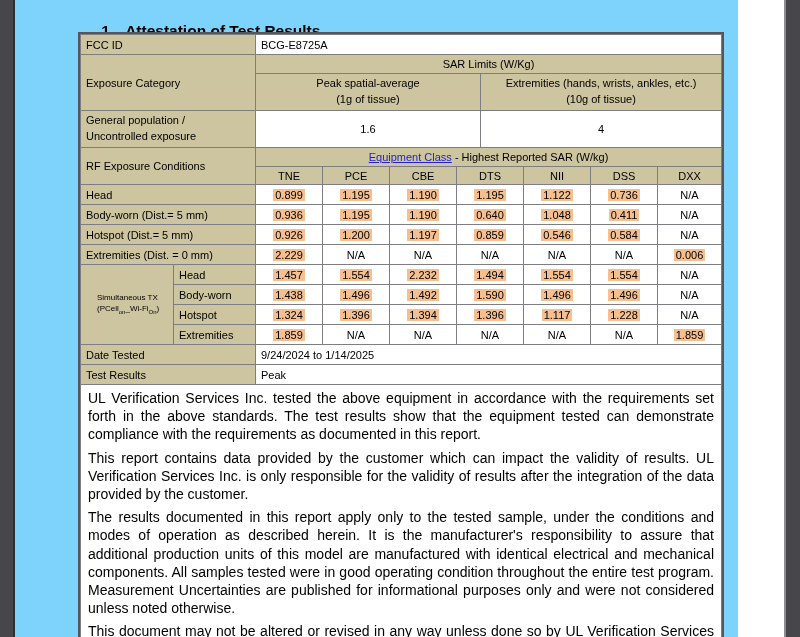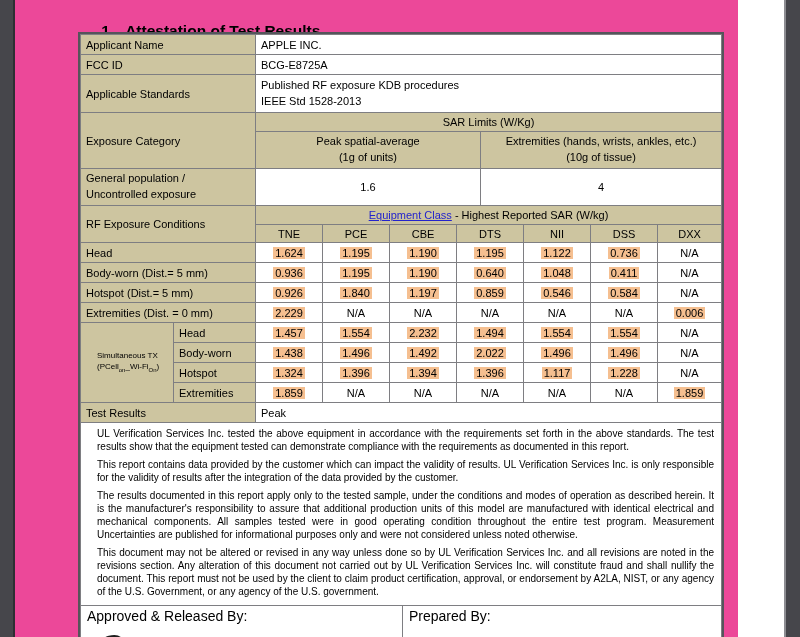--- a/index.html
+++ b/index.html
@@ -11,21 +11,21 @@
     background: #ffffff;
     font-family: "Liberation Sans", sans-serif;
     color: #000;
   }
   
   .edge-left  { position:absolute; left:0; top:0; width:13px; height:637px; background:#46464b; }
   .edge-left-line { position:absolute; left:13px; top:0; width:2px; height:637px; background:#2e2e33; }
   .edge-right { position:absolute; right:0; top:0; width:14px; height:637px; background:#46464b; }
   .edge-right-line { position:absolute; right:14px; top:0; width:2px; height:637px; background:#8d8d92; }
 
-  .page { position:absolute; left:15px; top:0; width:723px; height:637px; background:#ec4899; }
+  .page { position:absolute; left:15px; top:0; width:723px; height:637px; background:#7dd3fc; }
 
   .title { position:absolute; left:69px; top:4px; font-size:15.5px; font-weight:bold; white-space:pre; }
   .title .num { margin-right:11px; }
 
   .table-wrap {
     position:absolute; left:63px; top:32px; width:646px;
     border:2px solid #55555a;
     background:#fff;
   }
   table { width:100%; border-collapse:collapse; table-layout:fixed; }
@@ -42,21 +42,21 @@
   .h20 { height:20px; } .h19 { height:19px; } .h18 { height:18px; }
   .h37 { height:37px; } .h38 { height:38px; }
   .sim-label { font-size:8px; line-height:1.3;padding-left:16px; }
   .sim-label sub { font-size:6px; }
   span.v { display:inline-block; padding:0 2px; }
   span.v.hl { background:#f5bf90; }
   a.eq-link { color:#2323cc; text-decoration:underline; cursor:pointer; }
   .two-line div { line-height:1.45; }
   .disc-cell { padding:4px 7px 2px 7px; height:131px; vertical-align:top; }
   .disc-cell p {
-    font-size:10px; line-height:1.3; text-align:justify; margin:0 0 5px 9px;
+    font-size:14px; line-height:1.3; text-align:justify; margin:0 0 5px 0;
   }
   .sig-cell { height:62px; vertical-align:top; padding:2px 6px; }
   .sig-cell .sig-label { font-size:14px; }
   .sig-art { margin-top:4px; }
 </style>
 </head>
 <body>
 
 <div class="edge-left"></div>
 <div class="edge-left-line"></div>
@@ -70,53 +70,42 @@
   </div>
 
   <div class="table-wrap">
 
     <table>
       <colgroup>
           <col style="width:175px">
           <col>
         </colgroup>
       <tbody>
-          <tr>
-        <td class="tan h20">Applicant Name</td>
-        <td class="h20">APPLE INC.</td>
-      </tr>
       <tr>
         <td class="tan h20">FCC ID</td>
         <td class="h20">BCG-E8725A</td>
       </tr>
-      <tr>
-        <td class="tan h38">Applicable Standards</td>
-        <td class="h38 two-line">
-          <div>Published RF exposure KDB procedures</div>
-          <div>IEEE Std 1528-2013</div>
-        </td>
-      </tr>
     </tbody>
       </table>
 
     <table>
       <colgroup>
           <col style="width:175px">
           <col style="width:225px">
           <col>
         </colgroup>
       <tbody>
           <tr>
         <td class="tan" rowspan="2">Exposure Category</td>
         <td class="tan center h19" colspan="2">SAR Limits (W/Kg)</td>
       </tr>
       <tr>
         <td class="tan center h37 two-line">
           <div>Peak spatial-average</div>
-          <div>(1g of units)</div>
+          <div>(1g of tissue)</div>
         </td>
         <td class="tan center h37 two-line">
           <div>Extremities (hands, wrists, ankles, etc.)</div>
           <div>(10g of tissue)</div>
         </td>
       </tr>
       <tr>
         <td class="tan h37 two-line">
           <div>General population /</div>
           <div>Uncontrolled exposure</div>
@@ -151,42 +140,42 @@
         <td class="tan center h18">PCE</td>
         <td class="tan center h18">CBE</td>
         <td class="tan center h18">DTS</td>
         <td class="tan center h18">NII</td>
         <td class="tan center h18">DSS</td>
         <td class="tan center h18">DXX</td>
       </tr>
 
       <tr>
         <td class="tan h20" colspan="2">Head</td>
-        <td class="center"><span class="v hl">1.624</span></td>
+        <td class="center"><span class="v hl">0.899</span></td>
         <td class="center"><span class="v hl">1.195</span></td>
         <td class="center"><span class="v hl">1.190</span></td>
         <td class="center"><span class="v hl">1.195</span></td>
         <td class="center"><span class="v hl">1.122</span></td>
         <td class="center"><span class="v hl">0.736</span></td>
         <td class="center"><span class="v">N/A</span></td>
       </tr>
       <tr>
         <td class="tan h20" colspan="2">Body-worn (Dist.= 5 mm)</td>
         <td class="center"><span class="v hl">0.936</span></td>
         <td class="center"><span class="v hl">1.195</span></td>
         <td class="center"><span class="v hl">1.190</span></td>
         <td class="center"><span class="v hl">0.640</span></td>
         <td class="center"><span class="v hl">1.048</span></td>
         <td class="center"><span class="v hl">0.411</span></td>
         <td class="center"><span class="v">N/A</span></td>
       </tr>
       <tr>
         <td class="tan h20" colspan="2">Hotspot (Dist.= 5 mm)</td>
         <td class="center"><span class="v hl">0.926</span></td>
-        <td class="center"><span class="v hl">1.840</span></td>
+        <td class="center"><span class="v hl">1.200</span></td>
         <td class="center"><span class="v hl">1.197</span></td>
         <td class="center"><span class="v hl">0.859</span></td>
         <td class="center"><span class="v hl">0.546</span></td>
         <td class="center"><span class="v hl">0.584</span></td>
         <td class="center"><span class="v">N/A</span></td>
       </tr>
       <tr>
         <td class="tan h20" colspan="2">Extremities (Dist. = 0 mm)</td>
         <td class="center"><span class="v hl">2.229</span></td>
         <td class="center"><span class="v">N/A</span></td>
@@ -209,21 +198,21 @@
         <td class="center"><span class="v hl">1.494</span></td>
         <td class="center"><span class="v hl">1.554</span></td>
         <td class="center"><span class="v hl">1.554</span></td>
         <td class="center"><span class="v">N/A</span></td>
       </tr>
       <tr>
         <td class="tan h20">Body-worn</td>
         <td class="center"><span class="v hl">1.438</span></td>
         <td class="center"><span class="v hl">1.496</span></td>
         <td class="center"><span class="v hl">1.492</span></td>
-        <td class="center"><span class="v hl">2.022</span></td>
+        <td class="center"><span class="v hl">1.590</span></td>
         <td class="center"><span class="v hl">1.496</span></td>
         <td class="center"><span class="v hl">1.496</span></td>
         <td class="center"><span class="v">N/A</span></td>
       </tr>
       <tr>
         <td class="tan h20">Hotspot</td>
         <td class="center"><span class="v hl">1.324</span></td>
         <td class="center"><span class="v hl">1.396</span></td>
         <td class="center"><span class="v hl">1.394</span></td>
         <td class="center"><span class="v hl">1.396</span></td>
@@ -243,20 +232,24 @@
       </tr>
     </tbody>
       </table>
 
     <table>
       <colgroup>
           <col style="width:175px">
           <col>
         </colgroup>
       <tbody>
+          <tr>
+        <td class="tan h20">Date Tested</td>
+        <td class="h20">9/24/2024 to 1/14/2025</td>
+      </tr>
       <tr>
         <td class="tan h20">Test Results</td>
         <td class="h20">Peak</td>
       </tr>
     </tbody>
       </table>
 
     <table>
       <tbody>
           <tr>

